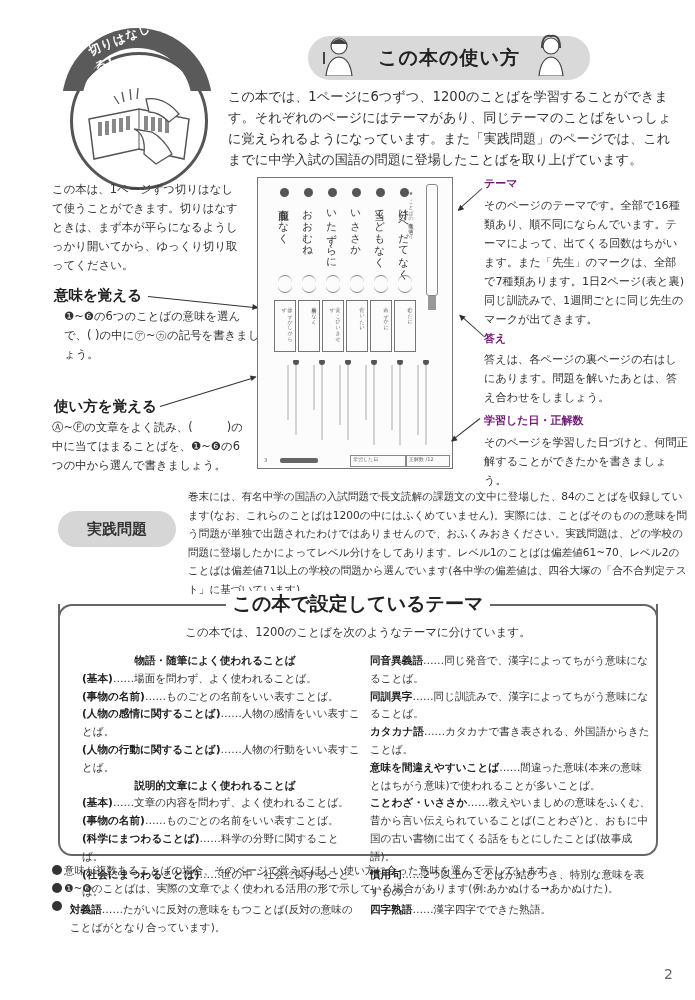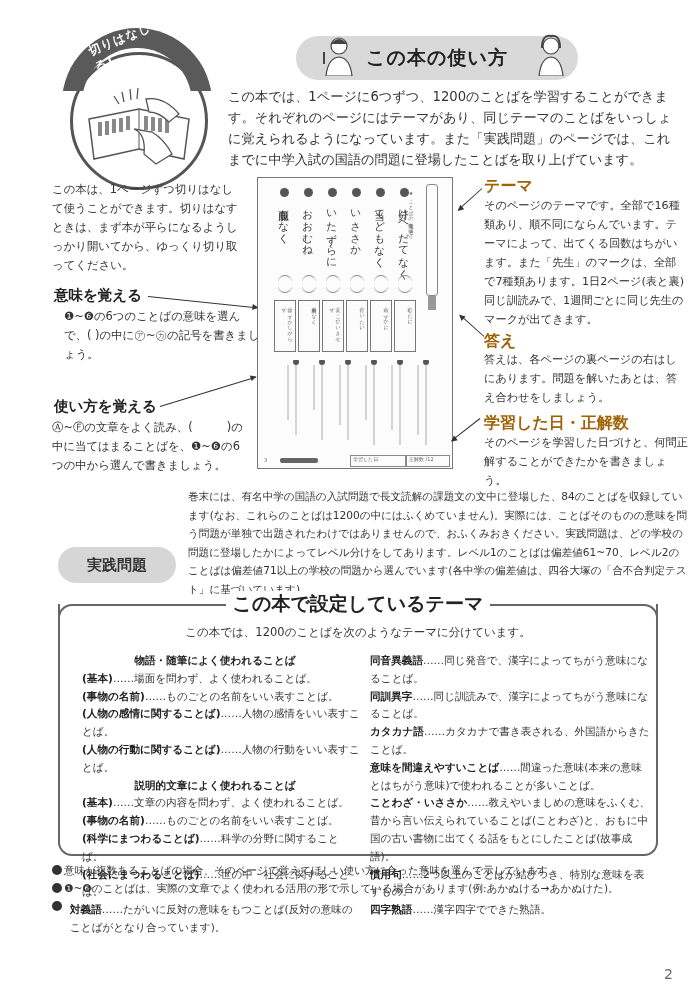--- a/index.html
+++ b/index.html
@@ -7,21 +7,21 @@
   body { position: relative; font-family: "DejaVu Sans", "Liberation Sans", sans-serif; color: #2a2a2a; }
   .abs { position: absolute; }
 
   
   .badge-circle { left: 70px; top: 52px; width: 138px; height: 138px; border: 3px solid #555; border-radius: 50%; background: #fff; }
   .badge-arc { left: 62px; top: 28px; width: 150px; height: 150px; border-radius: 50%; border: 20px solid #5a5a5a; border-bottom-color: transparent; border-left-color: #5a5a5a; border-right-color:#5a5a5a; transform: rotate(0deg); clip-path: polygon(0 0,100% 0,100% 42%,0 42%); }
   .badge-text { left: 86px; top: 44px; width: 120px; font-size: 12px; font-weight: bold; color: #fff; transform: rotate(-22deg); transform-origin: left top; letter-spacing: 1px; }
   .book-ill { left: 84px; top: 84px; width: 110px; height: 85px; }
 
   
-  .header-pill { left: 296px; top: 36px; width: 282px; height: 44px; background: #d9d9d9; border-radius: 22px; display: flex; align-items: center; justify-content: center; }
+  .header-pill { left: 308px; top: 36px; width: 282px; height: 44px; background: #d9d9d9; border-radius: 22px; display: flex; align-items: center; justify-content: center; }
   .header-title { font-size: 19px; font-weight: bold; color: #222; letter-spacing: 1px; }
   .person { width: 38px; height: 44px; position: absolute; top: 32px; }
 
   .intro { left: 228px; top: 86px; width: 450px; font-size: 13.2px; line-height: 21px; color: #333; }
 
   .left-text { left: 52px; top: 180px; width: 192px; font-size: 11.4px; line-height: 19px; color: #333; }
   .section-head { font-size: 14.5px; font-weight: bold; color: #222; }
   .sec1-head { left: 54px; top: 286px; }
   .sec1-text { left: 52px; top: 307px; width: 196px; font-size: 11.4px; line-height: 19px; color:#333;margin-left:12px; }
   .sec2-head { left: 54px; top: 397px; }
@@ -33,31 +33,31 @@
   .mini-num { position:absolute; width: 9px; height: 9px; border-radius: 50%; background: #555; }
   .mini-paren { position:absolute; width: 14px; height: 18px; border: 1px solid #888; border-radius: 7px; border-left: none; border-right:none; }
   .mini-box { position: absolute; width: 22px; height: 52px; border: 1px solid #777; font-size: 5px; writing-mode: vertical-rl; color:#666; padding:2px; }
   .mini-header { position:absolute; left: 168px; top: 6px; width: 12px; height: 112px; border: 1px solid #888; border-radius: 3px; }
   .mini-sentences { position:absolute; font-size: 5px; color:#666; writing-mode: vertical-rl; }
   .mini-footer { position:absolute; left: 0; bottom: 0; width: 100%; height: 14px; font-size: 5px; color:#666; }
 
   .arrow-line { position: absolute; height: 1px; background: #333; transform-origin: left center; }
   .arrow-line::after { content: ""; position: absolute; right: -1px; top: -3px; border-left: 6px solid #333; border-top: 3.5px solid transparent; border-bottom: 3.5px solid transparent; }
 
-  .right-head { font-size: 16px; font-weight: bold; color: #a16207; }
+  .right-head { font-size: 11px; font-weight: bold; color: #701a75; }
   .right-text { font-size: 11.2px; line-height: 19px; color: #333; }
   .theme-head { left: 484px; top: 176px; }
   .theme-text { left: 484px; top: 196px; width: 200px; }
   .ans-head { left: 484px; top: 331px; }
   .ans-text { left: 484px; top: 350px; width: 200px; }
   .study-head { left: 484px; top: 413px; }
   .study-text { left: 484px; top: 433px; width: 205px; }
 
   
-  .practice-pill { left: 58px; top: 511px; width: 118px; height: 36px; background: #d6d6d6; border-radius: 18px; display:flex; align-items:center; justify-content:center;margin-top:36px; }
+  .practice-pill { left: 58px; top: 511px; width: 118px; height: 36px; background: #d6d6d6; border-radius: 18px; display:flex; align-items:center; justify-content:center; }
   .practice-label { font-size: 15px; font-weight: bold; color: #333; }
   .practice-text { left: 188px; top: 487px; width: 500px; font-size: 10.6px; line-height: 18.5px; color:#333; }
 
   
   .themes-box { left: 58px; top: 604px; width: 600px; height: 252px; border: 2px solid #666; border-top: none; border-radius: 0 0 14px 14px; }
   .themes-topline-l { left: 58px; top: 604px; width: 168px; height: 14px; border-top: 2px solid #666; border-left: 2px solid #666; border-radius: 14px 0 0 0; }
   .themes-topline-r { left: 490px; top: 604px; width: 168px; height: 14px; border-top: 2px solid #666; border-right: 2px solid #666; border-radius: 0 14px 0 0; }
   .themes-title { left: 230px; top: 591px; width: 256px; text-align: center; font-size: 19px; font-weight: bold; color: #222; background: #fff; }
   .themes-sub { left: 58px; top: 625px; width: 600px; text-align: center; font-size: 11.5px; color:#333; }
   .themes-col { font-size: 10.6px; line-height: 17.8px; color: #333; }

